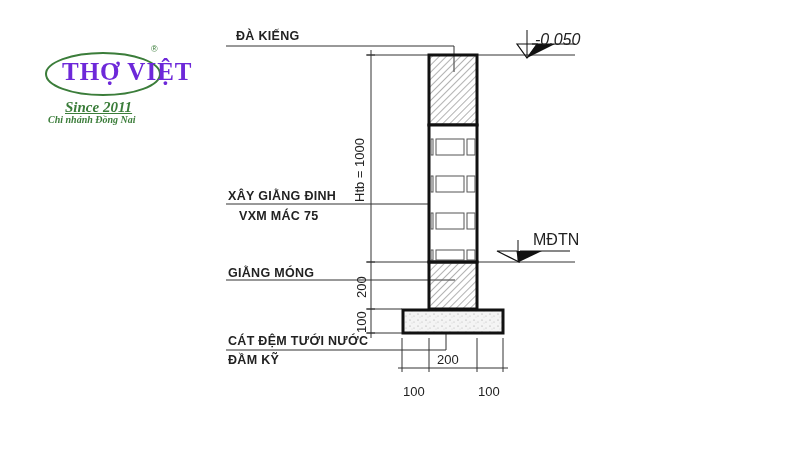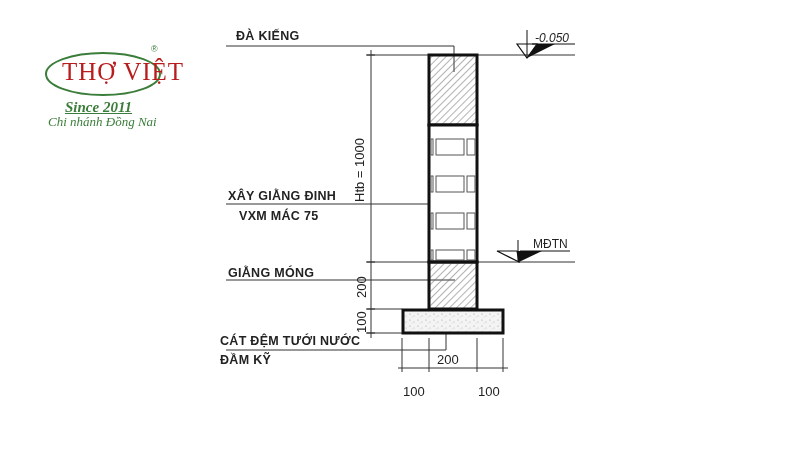--- a/index.html
+++ b/index.html
@@ -1,23 +1,23 @@
 <!DOCTYPE html>
 <html><head>
 <meta charset="utf-8">
 <style>
   html,body{margin:0;padding:0;background:#fff;}
   body{width:800px;height:450px;position:relative;overflow:hidden;font-family:"Liberation Sans",sans-serif;}
   .logo{position:absolute;left:0;top:30px;width:200px;height:110px;}
-  .logo-title{position:absolute;left:62px;top:58px;font-family:"Liberation Serif",serif;font-weight:normal;font-size:25px;color:#b91c1c;letter-spacing:1px;}
+  .logo-title{position:absolute;left:62px;top:58px;font-family:"Liberation Serif",serif;font-weight:bold;font-size:25px;color:#6d28d9;letter-spacing:1px;}
   .logo-since{position:absolute;left:65px;top:99px;font-family:"Liberation Serif",serif;font-style:italic;font-weight:bold;font-size:15px;color:#3b7d3a;text-decoration:underline;}
-  .logo-branch{position:absolute;left:48px;top:114px;font-family:"Liberation Serif",serif;font-weight:normal;font-style:italic;font-size:13px;color:#3b7d3a;}
+  .logo-branch{position:absolute;left:48px;top:114px;font-family:"Liberation Serif",serif;font-weight:bold;font-style:italic;font-size:10px;color:#3b7d3a;}
   .logo-reg{position:absolute;left:151px;top:44px;font-size:9px;color:#3b7d3a;}
   .lbl{position:absolute;font-size:12.5px;font-weight:bold;color:#222;white-space:nowrap;letter-spacing:0.3px;}
-  .dim{position:absolute;font-size:12px;color:#222;white-space:nowrap;}
+  .dim{position:absolute;font-size:16px;color:#222;white-space:nowrap;}
   .vert{transform:rotate(-90deg);transform-origin:left top;}
   svg.drawing{position:absolute;left:0;top:0;}
 </style>
 </head>
 <body>
 
 <div class="logo">
   <svg width="200" height="110" style="position:absolute;left:0;top:0">
     <ellipse cx="103" cy="44" rx="57" ry="21" fill="none" stroke="#3b7d3a" stroke-width="2"></ellipse>
   </svg>
@@ -103,24 +103,24 @@
     <polygon points="519,262 517,251 542,251" fill="#111"></polygon>
     <line x1="518" y1="240" x2="518" y2="262" stroke="#111" stroke-width="1"></line>
     <line x1="520" y1="251" x2="570" y2="251" stroke="#111" stroke-width="1"></line>
   </g>
 </svg>
 
 <span class="lbl" style="left:236px;top:29px">ĐÀ KIẾNG</span>
 <span class="lbl" style="left:228px;top:189px">XÂY GIẰNG ĐINH</span>
 <span class="lbl" style="left:239px;top:209px">VXM MÁC 75</span>
 <span class="lbl" style="left:228px;top:266px">GIẰNG MÓNG</span>
-<span class="lbl" style="left:220px;top:334px">CÁT ĐỆM TƯỚI NƯỚC</span>
-<span class="lbl" style="left:220px;top:353px">ĐẦM KỸ</span>
+<span class="lbl" style="left:228px;top:334px">CÁT ĐỆM TƯỚI NƯỚC</span>
+<span class="lbl" style="left:228px;top:353px">ĐẦM KỸ</span>
 
 <span class="dim" style="left:535px;top:31px;font-style:italic">-0.050</span>
-<span class="dim" style="left:533px;top:237px">MĐTN</span>
+<span class="dim" style="left:533px;top:231px">MĐTN</span>
 
 <span class="dim vert" style="left:352px;top:202px;font-size:13px">Htb = 1000</span>
 <span class="dim vert" style="left:354px;top:298px;font-size:13px">200</span>
 <span class="dim vert" style="left:354px;top:333px;font-size:13px">100</span>
 <span class="dim" style="left:437px;top:352px;font-size:13px">200</span>
 <span class="dim" style="left:403px;top:384px;font-size:13px">100</span>
 <span class="dim" style="left:478px;top:384px;font-size:13px">100</span>
 
 </body></html>

